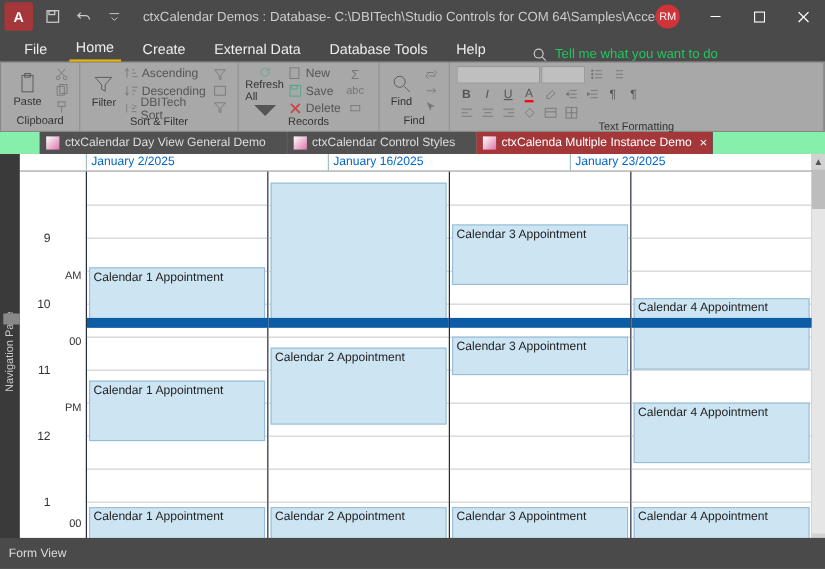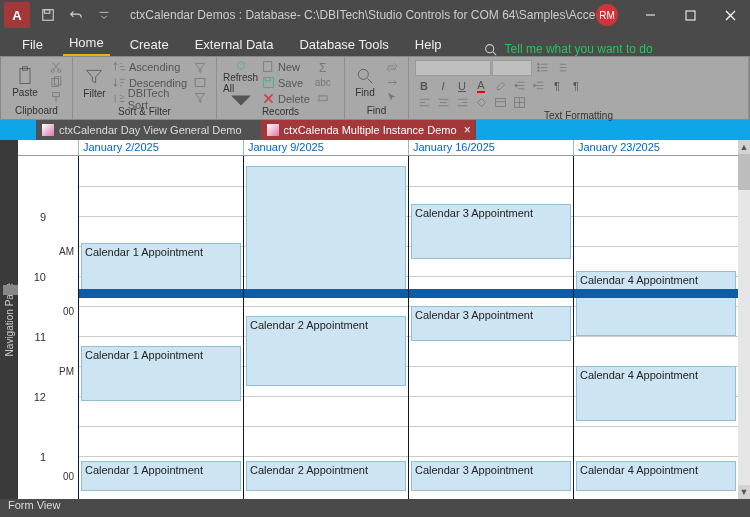--- a/index.html
+++ b/index.html
@@ -24,21 +24,21 @@
 .rbig{width:36px;height:46px;display:flex;flex-direction:column;align-items:center;justify-content:center;gap:1px;color:#333;font-size:10px}
 .rbig svg{width:20px;height:20px}
 .ricon{width:20px;height:14px;display:flex;align-items:center;justify-content:center}
 .ricon svg{width:14px;height:13px}
 .vstack{display:flex;flex-direction:column;gap:1px}
 .rrow{display:flex;align-items:center;gap:3px;height:15px;font-size:11px;color:#555}
 .sel{width:76px;height:16px;background:#bfbfbf;border:1px solid #999}
 .tf-row{display:flex;gap:1px}
 .tfi{width:18px;height:15px;display:flex;align-items:center;justify-content:center;color:#555;font-size:11px}
 .tfi svg{width:13px;height:13px}
-.tabs{height:20px;background:#0ea5e9;display:flex;align-items:center;padding-left:36px}
+.tabs{height:20px;background:#86efac;display:flex;align-items:center;padding-left:36px}
 .tab{height:20px;display:flex;align-items:center;padding:0 18px 0 6px;font-size:11px;color:#ddd;border-right:1px solid #555;position:relative;gap:5px;background:#515151}
 .tab.active{background:#a4373a;color:#fff}
 .tab-ico{width:12px;height:12px;background:linear-gradient(135deg,#fff,#d7a)}
 .tab-close{position:absolute;right:4px;color:#fff;font-size:12px}
 .nav-pane{position:absolute;left:0;top:140px;bottom:18px;width:18px;background:#3a3a3a;display:flex;align-items:center;justify-content:center}
 .nav-pane span{color:#ccc;font-size:10px;writing-mode:vertical-lr;transform:rotate(180deg)}
 .calendar{position:absolute;left:18px;right:12px;top:140px;bottom:18px;background:#fff}
 .cal-head{height:16px;display:flex;border-bottom:1px solid #999}
 .time-gutter{width:60px;flex-shrink:0}
 .day-head{flex:1;color:#0066cc;font-size:11px;padding:1px 4px;border-left:1px solid #9bb}
@@ -47,21 +47,21 @@
 .hrlbl{position:absolute;right:32px;text-align:right;font-size:11px}
 .sublbl{position:absolute;right:4px;font-size:10px}
 .day-col{flex:1;position:relative;border-left:1px solid #0f172a}
 .hline{position:absolute;left:0;right:0;border-top:1px solid #ccc}
 .appt{position:absolute;left:2px;right:2px;background:#cde5f3;border:1px solid #94bdd6;font-size:11px;color:#222;padding:2px 3px;overflow:hidden}
 .cur-line{position:absolute;left:0;right:0;height:9px;background:#0c5da5}
 .cur-side{position:absolute;left:-15px;width:15px;background:#888}
 .scrollbar{position:absolute;right:0;top:140px;bottom:18px;width:12px;background:#e6e6e6}
 .sbthumb{position:absolute;top:0;width:12px;height:36px;background:#bdbdbd}
 .sbbtn{position:absolute;width:12px;height:14px;background:#d2d2d2;display:flex;align-items:center;justify-content:center;color:#555;font-size:9px}
-.statusbar{position:absolute;left:0;right:0;bottom:0;height:18px;background:#4a4a4a;display:flex;padding:0 8px;color:#ddd;font-size:11px;justify-content:space-between}
+.statusbar{position:absolute;left:0;right:0;bottom:0;height:28px;background:#4a4a4a;display:flex;align-items:center;padding:0 8px;color:#ddd;font-size:11px;justify-content:space-between}
 .sb-right{display:flex;align-items:center;gap:10px}
 .sb-ico{width:16px;height:15px;border:1px solid #888}
 </style>
 </head>
 <body>
 
 <div class="titlebar">
   <div class="app-icon">A</div>
   <div class="ti">
       <svg viewBox="0 0 16 16" fill="none" stroke="#ccc" stroke-width="1.3">
@@ -383,37 +383,40 @@
     </div>
     <div class="rgroup-label">Text Formatting</div>
   </div>
 </div>
 
 <div class="tabs" id="tabs">
     <div class="tab">
       <div class="tab-ico"></div>
       <span>ctxCalendar Day View General Demo</span>
     </div>
+    <div class="tab">
+      <div class="tab-ico"></div>
+      <span>ctxCalendar Control Styles</span>
+    </div>
     <div class="tab active">
       <div class="tab-ico"></div>
       <span>ctxCalenda Multiple Instance Demo</span>
       <span class="tab-close">×</span>
     </div>
   </div>
 
 <div class="nav-pane">
     <span>Navigation Pane</span>
   </div>
 
 <div class="calendar">
   <div class="cal-head">
     <div class="time-gutter"></div>
     <div id="dayheads" style="display:flex;flex:1">
         <div class="day-head">January 2/2025</div>
-        <div class="day-head">January 9/2025</div>
         <div class="day-head">January 16/2025</div>
         <div class="day-head">January 23/2025</div>
       </div>
   </div>
   <div class="cal-body">
     <div class="time-col" id="timecol">
         <div class="hrlbl" style="top: 55px;">9</div>
         <div class="sublbl" style="top: 90px;">AM</div>
         <div class="hrlbl" style="top: 115px;">10</div>
         <div class="sublbl" style="top: 150px;">00</div>

